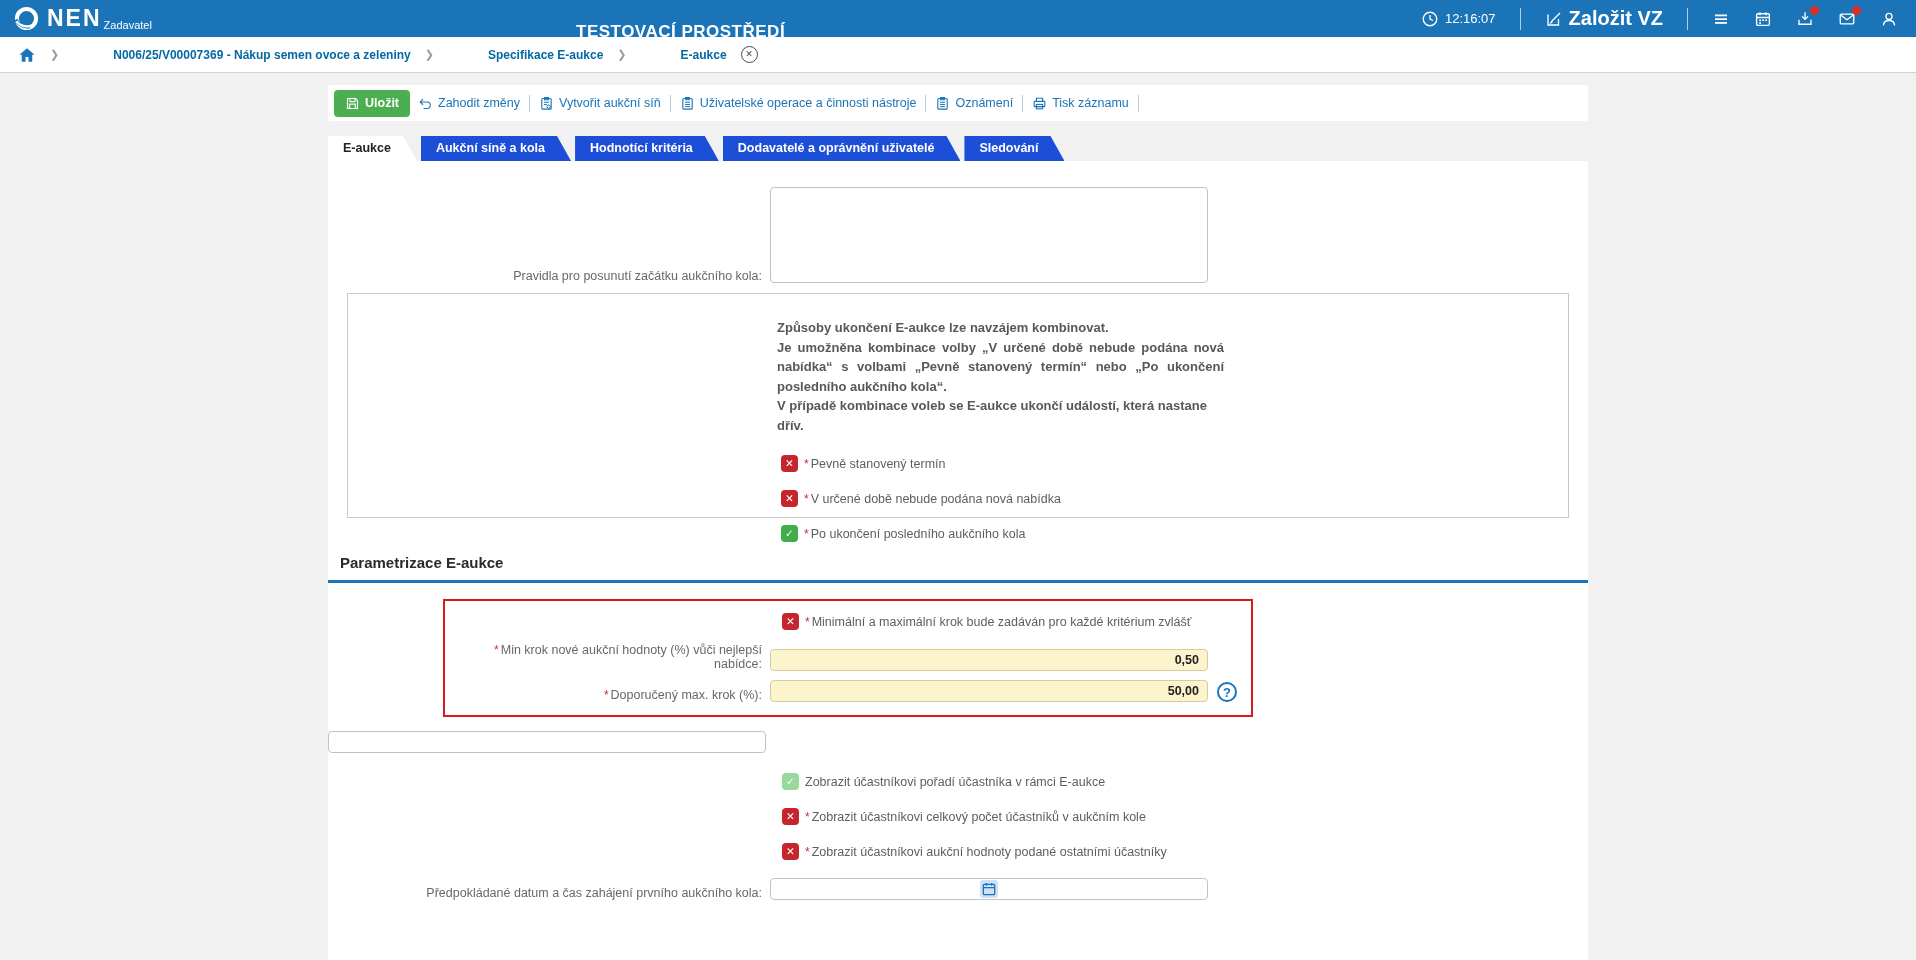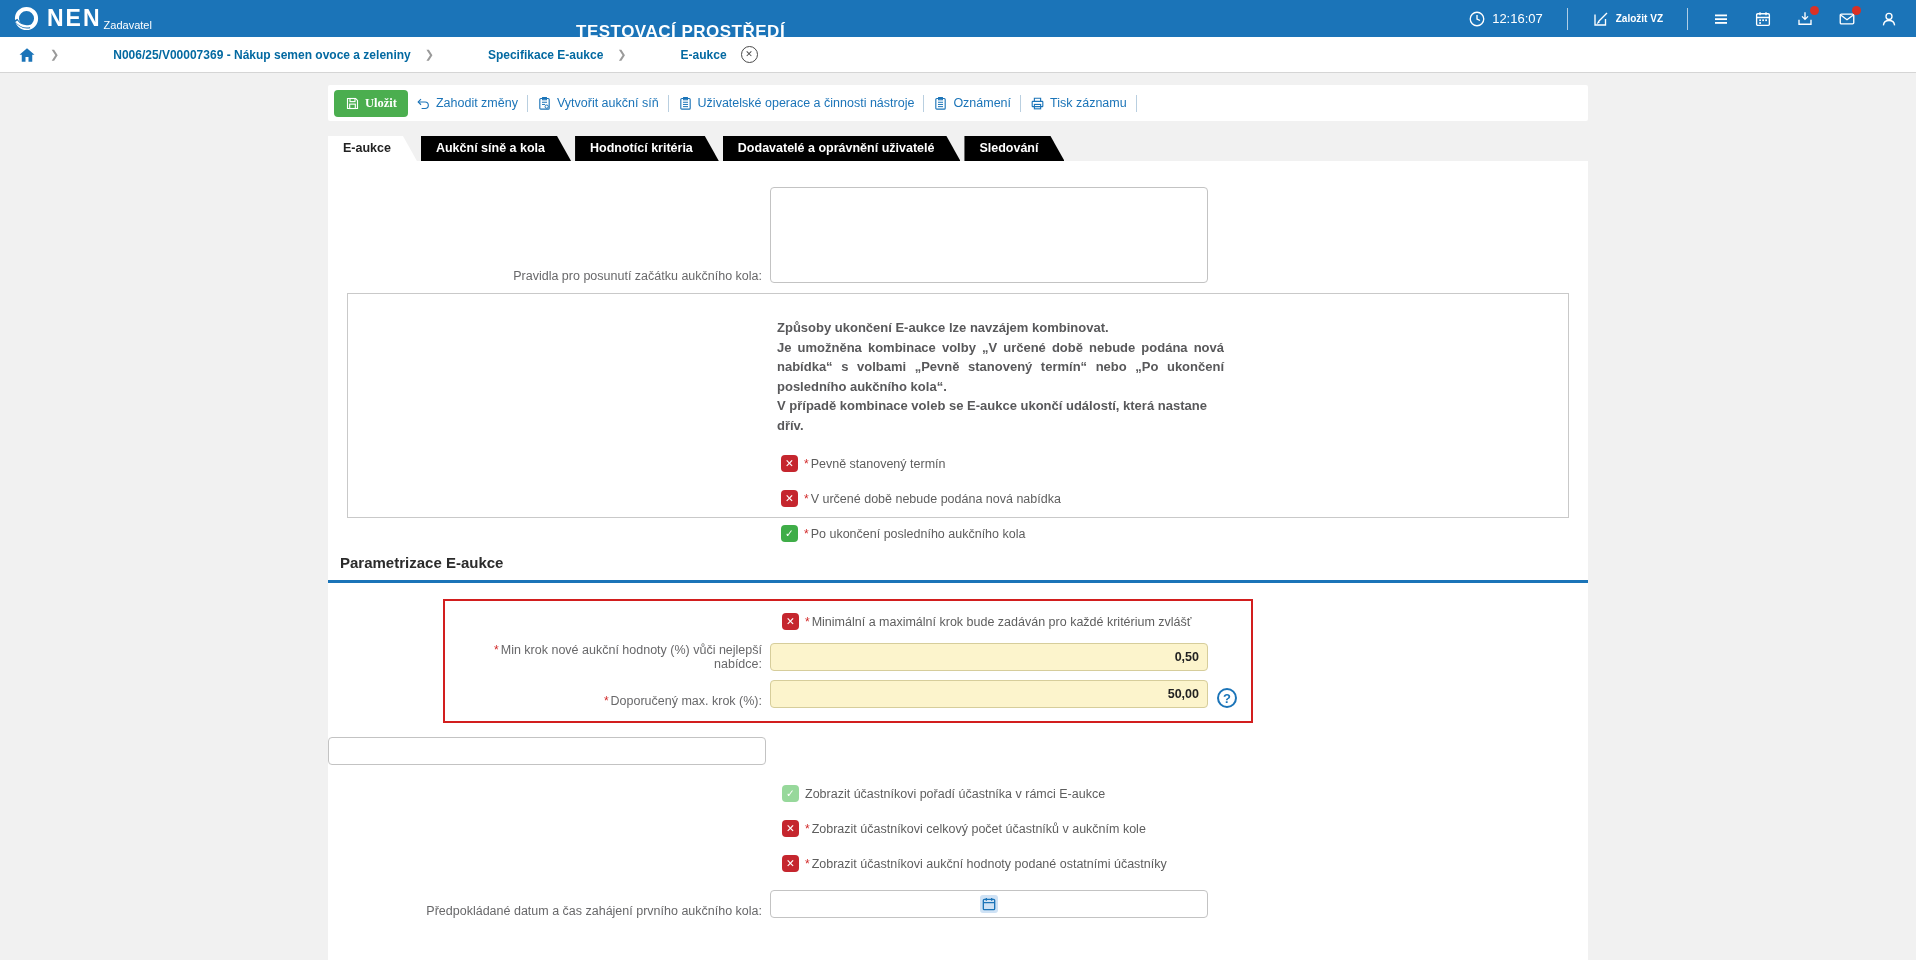--- a/index.html
+++ b/index.html
@@ -12,21 +12,21 @@
   .logo-wrap { display:flex; align-items:center; margin-left:13px; }
   .logo-ring { width:27px; height:27px; margin-right:7px; }
   .logo-text { font-size:23px; font-weight:bold; letter-spacing:2px; line-height:23px; }
   .logo-sub { font-size:11px; margin:12px 0 0 2px; }
   .env-title { position:absolute; left:576px; top:13px; height:37px; line-height:37px;
     font-size:17px; font-weight:bold; letter-spacing:0.5px; }
   .hdr-right { position:absolute; right:18px; top:0; height:37px;
     display:flex; align-items:center; gap:24px; }
   .hdr-item { display:flex; align-items:center; gap:6px; }
   .hdr-time { font-size:13px; }
-  .hdr-create { font-size:10px; font-weight:bold; cursor:pointer; }
+  .hdr-create { font-size:20px; font-weight:bold; cursor:pointer; }
   .hdr-sep { width:1px; height:22px; background:rgba(255,255,255,0.65); }
   .hicon { width:18px; height:18px; display:block; }
   .badge-wrap { position:relative; }
   .badge { position:absolute; top:-4px; right:-5px; width:9px; height:9px;
     border-radius:50%; background:#d93025; }
 
   
   .crumbbar { height:36px; background:#fff; border-bottom:1px solid #d5d5d5;
     display:flex; align-items:center; padding-left:18px; gap:14px; }
   .crumb { font-size:12px; font-weight:bold; color:#0369a1; cursor:pointer;margin-left:40px; }
@@ -34,43 +34,43 @@
   .crumb-close { width:17px; height:17px; border:1.5px solid #4a4a4a; border-radius:50%;
     color:#4a4a4a; font-size:9px; line-height:14px; text-align:center; cursor:pointer; }
 
   
   .content { width:1260px; margin:0 auto; }
 
   .toolbar { margin-top:12px; height:36px; background:#fff; border-radius:2px;
     display:flex; align-items:center; padding-left:6px; }
   .btn-save { display:flex; align-items:center; gap:5px; background:#4bae4f; color:#fff;
     font-size:12.5px; font-weight:bold; border:none; border-radius:4px; height:27px;
-    padding:0 11px; cursor:pointer;font-family:Liberation Serif, serif; }
+    padding:0 11px; cursor:pointer; }
   .tool-link { display:flex; align-items:center; gap:5px; color:#1b74b8; font-size:12.5px;
     cursor:pointer; white-space:nowrap; }
   .tool-sep { width:1px; height:17px; background:#b9cfe0; margin:0 9px; }
   .ticon { width:15px; height:15px; display:block; }
 
   
   .tabs { margin-top:15px; display:flex; height:25px; }
   .tab { height:25px; line-height:25px; font-size:12.5px; font-weight:bold;
     padding:0 26px 0 15px; margin-right:4px; cursor:pointer; white-space:nowrap;
     clip-path:polygon(0 0, calc(100% - 14px) 0, 100% 100%, 0 100%); }
-  .tab.blue { background:#000000; color:#fff; }
+  .tab.blue { background:#1d4ed8; color:#fff; }
   .tab.active { background:#fff; color:#222; }
 
   
   .panel { background:#fff; height:800px; overflow:hidden; }
   .frow { display:flex; align-items:flex-end; }
   .f-label { width:442px; text-align:right; padding-right:8px; font-size:12.5px;
     color:#68686a; padding-top:4px; }
   .req { color:#d22a2a; margin-right:2px; font-size:12px; }
   .txtarea { width:438px; height:96px; border:1px solid #c3c3c3; border-radius:4px;
     resize:none; background:#fff; font:12.5px "Liberation Sans",sans-serif; padding:4px 6px; }
-  .inp { width:438px; height:28px; border:1px solid #c3c3c3; border-radius:4px;
+  .inp { width:438px; height:22px; border:1px solid #c3c3c3; border-radius:4px;
     font:bold 12.5px "Liberation Sans",sans-serif; color:#222; padding:0 8px; background:#fff; }
   .inp.yellow { background:#fcf4cc; border-color:#d6cd9b; text-align:right; }
 
   .sec-h { font-size:15px; font-weight:bold; color:#2b2b2b; margin:36px 0 0 12px; }
   .round-box { margin:10px 19px 0 19px; border:1px solid #c9c9c9; border-radius:0;
     height:225px; padding-top:24px; }
   .info-block { margin-left:429px; width:447px; font-size:13px; font-weight:bold;
     color:#58585a; line-height:1.5; }
   .info-just { text-align:justify; }
 

